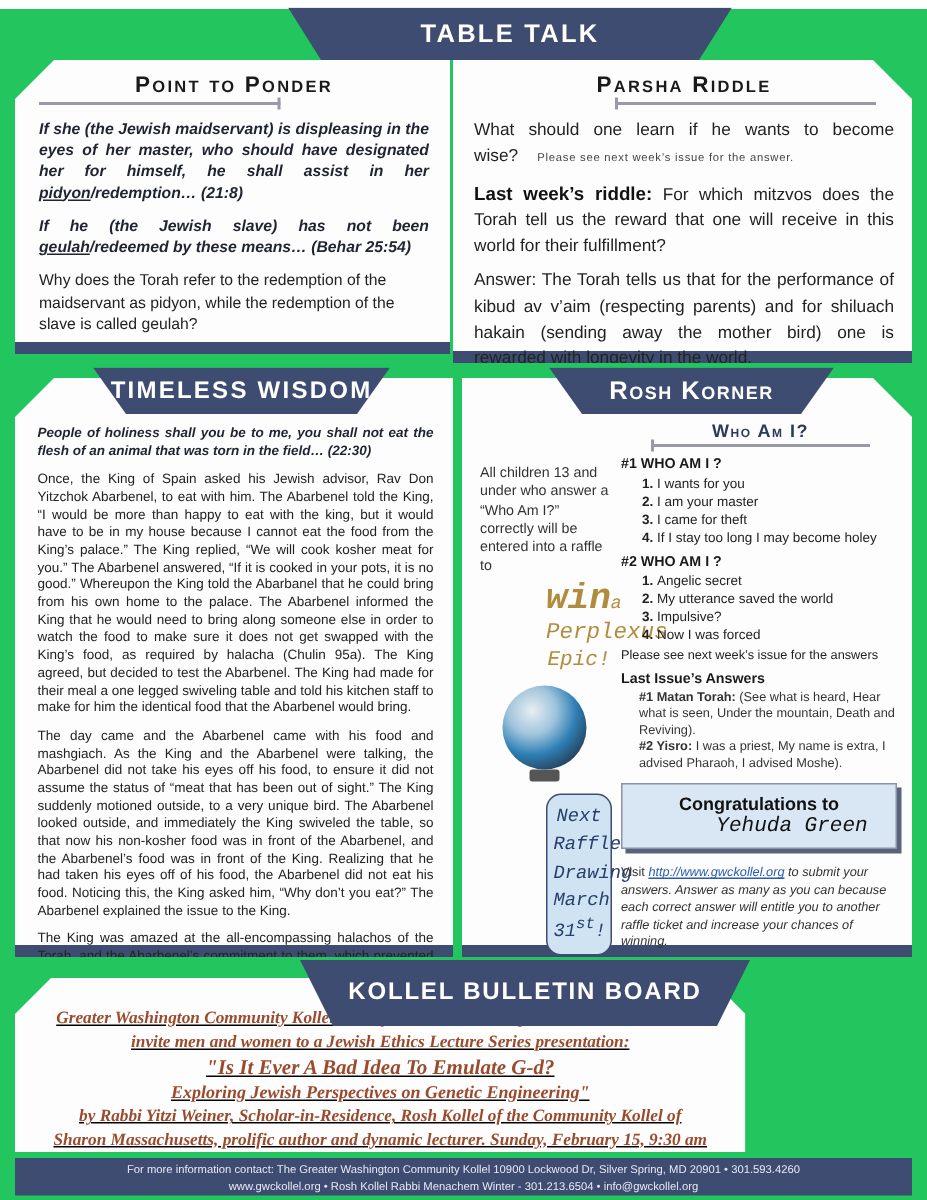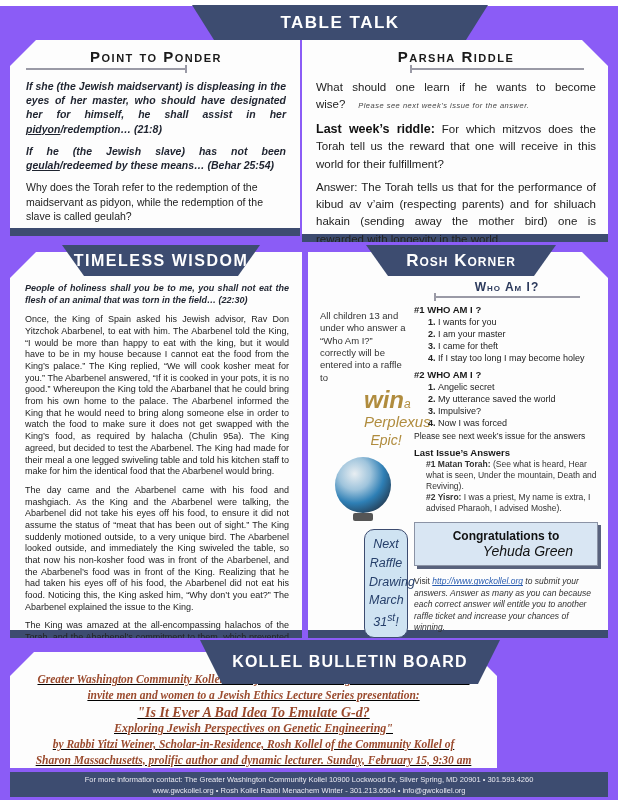--- a/index.html
+++ b/index.html
@@ -1,18 +1,18 @@
 <!DOCTYPE html>
 <html><head>
 <meta charset="utf-8">
 <style>
   * { margin:0; padding:0; box-sizing:border-box; }
   html,body { width:618px; }
   body { font-family:"Liberation Sans", sans-serif; background:#ffffff; }
-  .page { position:relative; width:618px; height:800px; background:#8b5cf6; overflow:hidden; }
+  .page { position:relative; width:618px; height:800px; background:#22c55e; overflow:hidden; }
   .topstrip { position:absolute; left:0; top:0; width:618px; height:6px; background:#ffffff; }
 
   
   .banner { position:absolute; background:#3d4c70; color:#fff; display:flex; align-items:center; justify-content:center; font-weight:bold; letter-spacing:1.5px; }
   .banner.trap { clip-path:polygon(0 0, 100% 0, calc(100% - 22px) 100%, 22px 100%); }
   .banner-tabletalk { left:192px; top:5px; width:296px; height:35px; font-size:17px; }
   .banner-timeless { left:62px; top:245px; width:198px; height:31px; font-size:16px; }
   .banner-kids { left:366px; top:245px; width:190px; height:31px; font-size:17px; font-variant:small-caps; letter-spacing:1px; }
   .banner-bulletin { left:200px; top:640px; width:300px; height:44px; font-size:16px; letter-spacing:1.2px; }
 
@@ -31,31 +31,31 @@
 
   .subhead { font-weight:bold; color:#1a1a1a; text-align:center; font-variant:small-caps; letter-spacing:1.5px; font-size:15px; }
   .hrule { position:relative; height:2px; background:#9a9aa6; margin:3px 0 9px 0; }
   .hrule .tick { position:absolute; top:-3px; width:2px; height:8px; background:#9a9aa6; }
   .tick-right { right:0; }
   .tick-left { left:0; }
 
   .quote { font-weight:bold; font-style:italic; font-size:10.5px; line-height:1.35; color:#1f2430; text-align:justify; margin-bottom:8px; }
   .plain { font-size:10.5px; line-height:1.4; color:#222; margin-bottom:8px; }
   .riddle-q { font-size:11.5px; line-height:1.5; color:#222; margin-bottom:6px; text-align:justify; }
-  .riddle-note { font-size:7.5px; color:#444; letter-spacing:.5px;font-style:italic; }
+  .riddle-note { font-size:7.5px; color:#444; letter-spacing:.5px; }
   .lw-label { font-weight:bold; font-size:12.5px; color:#111; }
   .tw-body { font-size:9px; line-height:1.3; color:#222; text-align:justify; margin-bottom:7px; }
   .tw-quote { font-weight:bold; font-style:italic; font-size:9px; line-height:1.35; color:#1f2430; text-align:justify; margin-bottom:8px; }
 
   
   .kids-cols { display:flex; }
   .kids-left { width:92px; flex:none; padding-left:4px; }
   .kids-right { flex:1; padding-left:6px; }
   .raffle-text { font-size:9.5px; line-height:1.3; color:#333; margin-top:30px; }
-  .script { font-family:Liberation Sans, sans-serif; font-style:italic;margin-left:44px; }
+  .script { font-family:Liberation Mono, monospace; font-style:italic;margin-left:44px; }
   .win-block { color:#b08c3e; text-align:center; line-height:1; margin-top:4px; }
   .win-word { font-size:24px; font-weight:bold; }
   .win-a { font-size:12px; }
   .win-prize { font-size:15px; display:block; margin-top:2px; }
   .win-epic { font-size:14px; display:block; margin-top:4px; }
   .ball { position:relative; width:58px; height:64px; margin:10px auto 0 auto; }
   .ball .sphere { width:56px; height:56px; border-radius:50%; background:radial-gradient(circle at 35% 30%, #e8eef2 0%, #9fc4dc 30%, #2e7fb5 55%, #233447 85%, #111 100%); }
   .ball .base { position:absolute; bottom:0; left:18px; width:20px; height:8px; background:#555; border-radius:2px; }
   .raffle-box { margin-top:8px; background:#cfe3f2; border:1.5px solid #3d4c70; border-radius:10px; padding:5px 4px; text-align:center; color:#27406b; font-size:12.5px; line-height:1.5; }
   .who-title { font-weight:bold; text-align:center; font-variant:small-caps; letter-spacing:1px; font-size:12px; color:#2c3a5c; }

